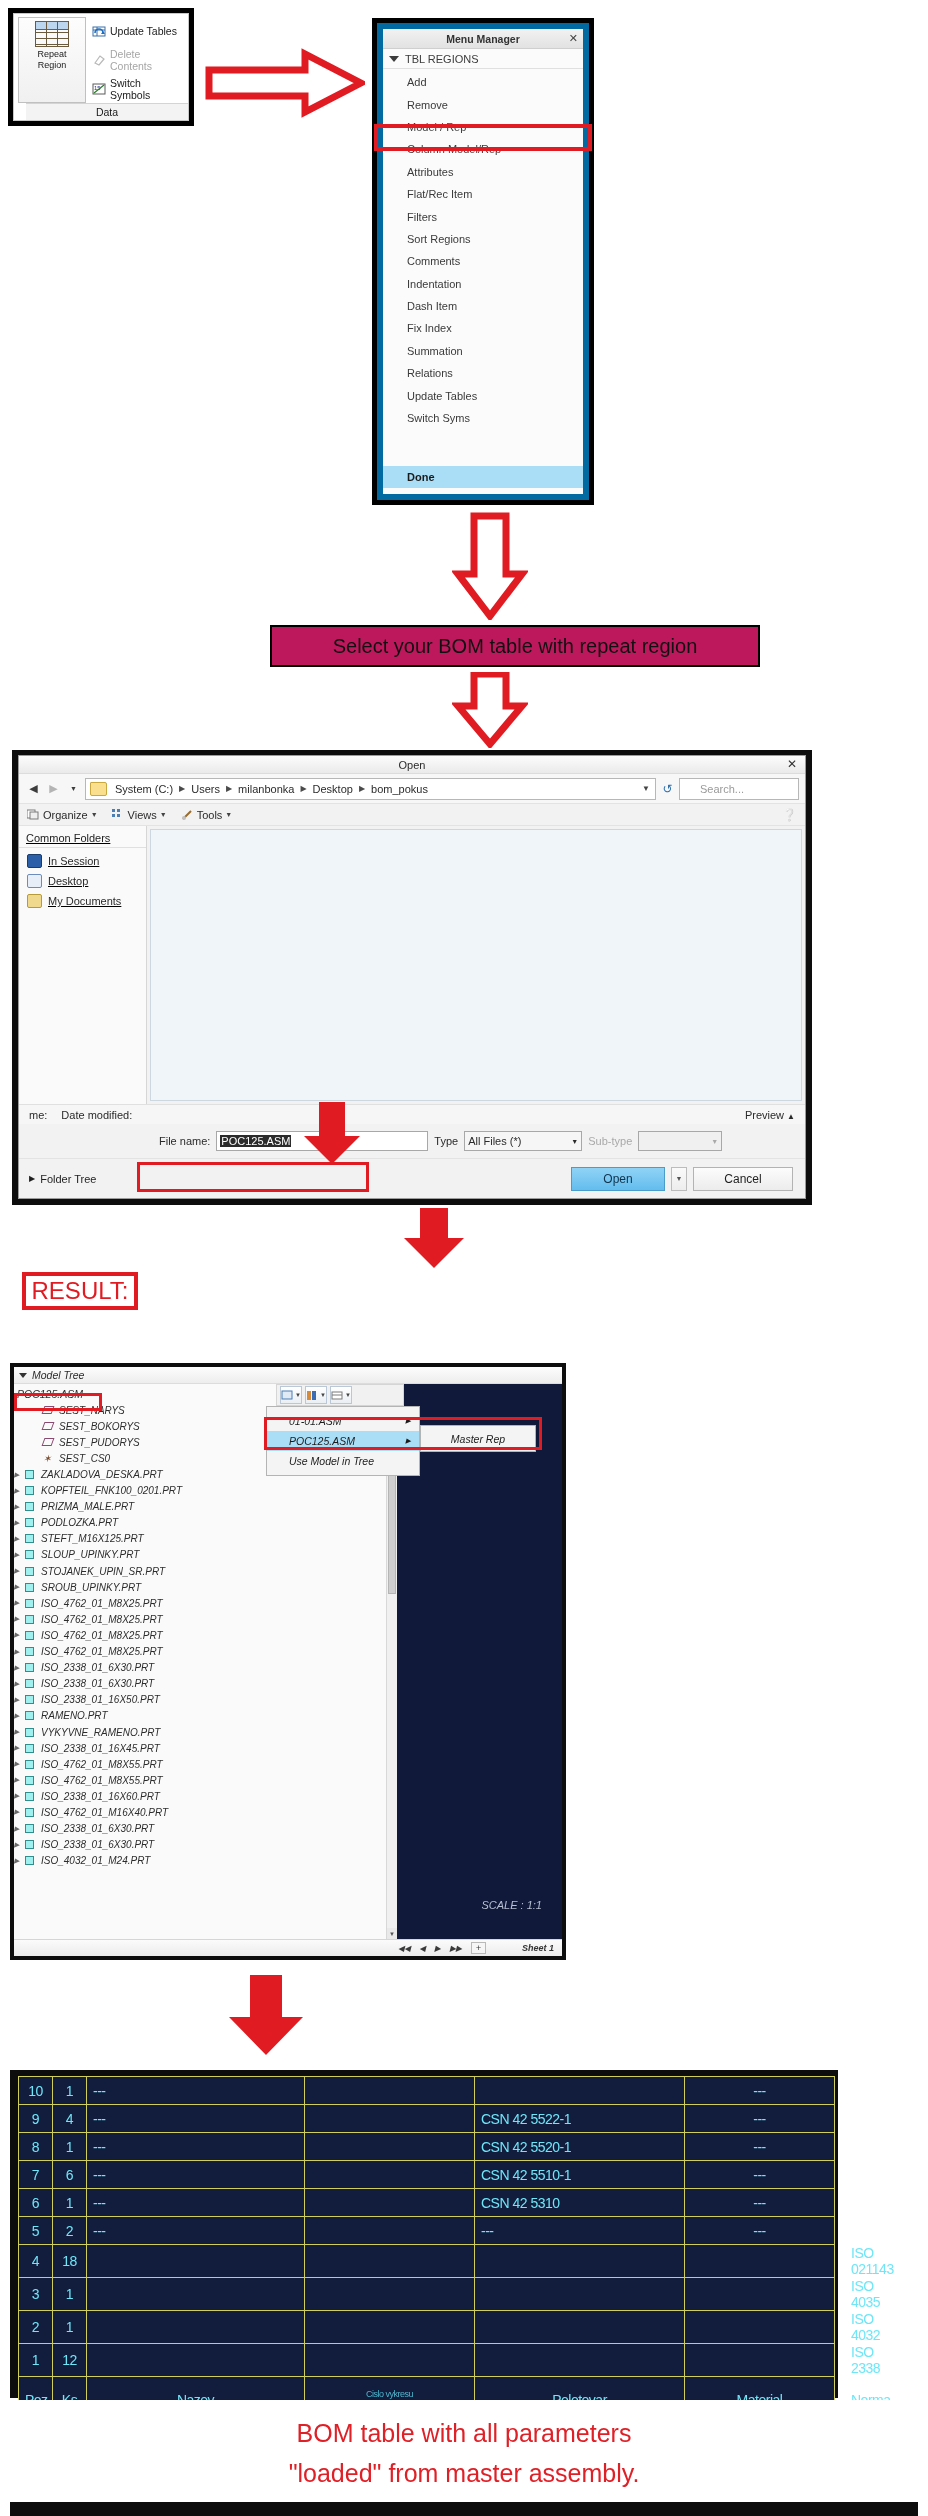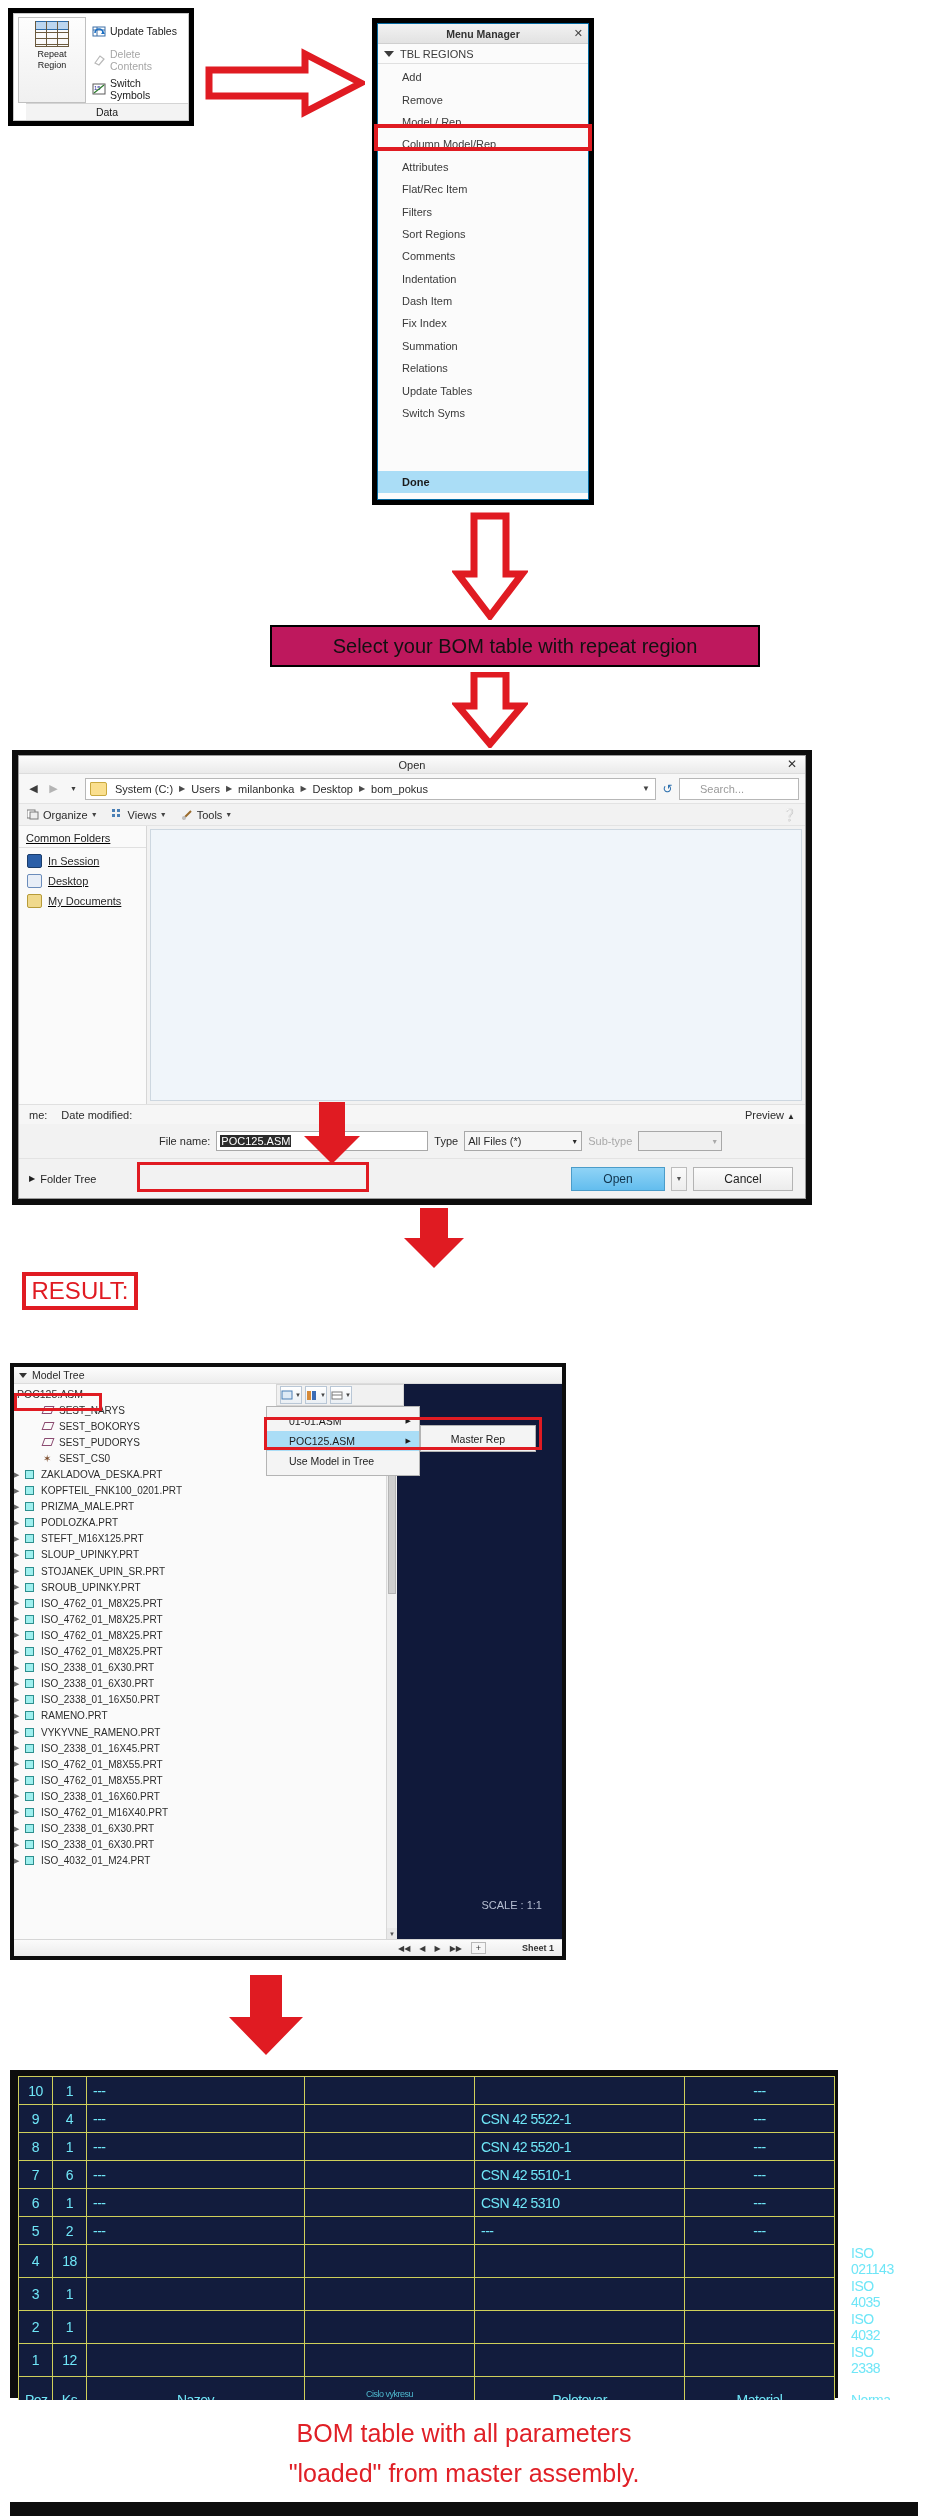--- a/index.html
+++ b/index.html
@@ -85,21 +85,21 @@
   #menu-manager {
     position: absolute;
     left: 372px; top: 18px;
     width: 222px; height: 487px;
     background: #000000;
     padding: 5px;
   }
   #mm-inner {
     width: 100%; height: 100%;
     background: #fbfbfb;
-    border: 1px solid #0369a1;
+    border: 6px solid #0369a1;
     display: flex; flex-direction: column; text-align: center;
   }
   #mm-title {
     height: 20px;
     background: linear-gradient(#f2f2f2,#e2e2e2);
     border-bottom: 1px solid #cfcfcf;
     display: flex; align-items: center; justify-content: center;
     position: relative;
   }
   #mm-title .t { font-size: 10.5px; font-weight: bold; color: #333; }
@@ -350,20 +350,21 @@
     font-size: 24px; color: #e01b22;
   }
 
   
   #mt-window {
     position: absolute;
     left: 10px; top: 1363px;
     width: 556px; height: 597px;
     background: #0d0d0d;
     padding: 4px;
+    font-style: italic;
   }
   #mt-inner {
     width: 100%; height: 100%;
     background: #fafafa;
     display: flex; flex-direction: column;
     position: relative;
   }
   #mt-header {
     height: 17px;
     display: flex; align-items: center;

